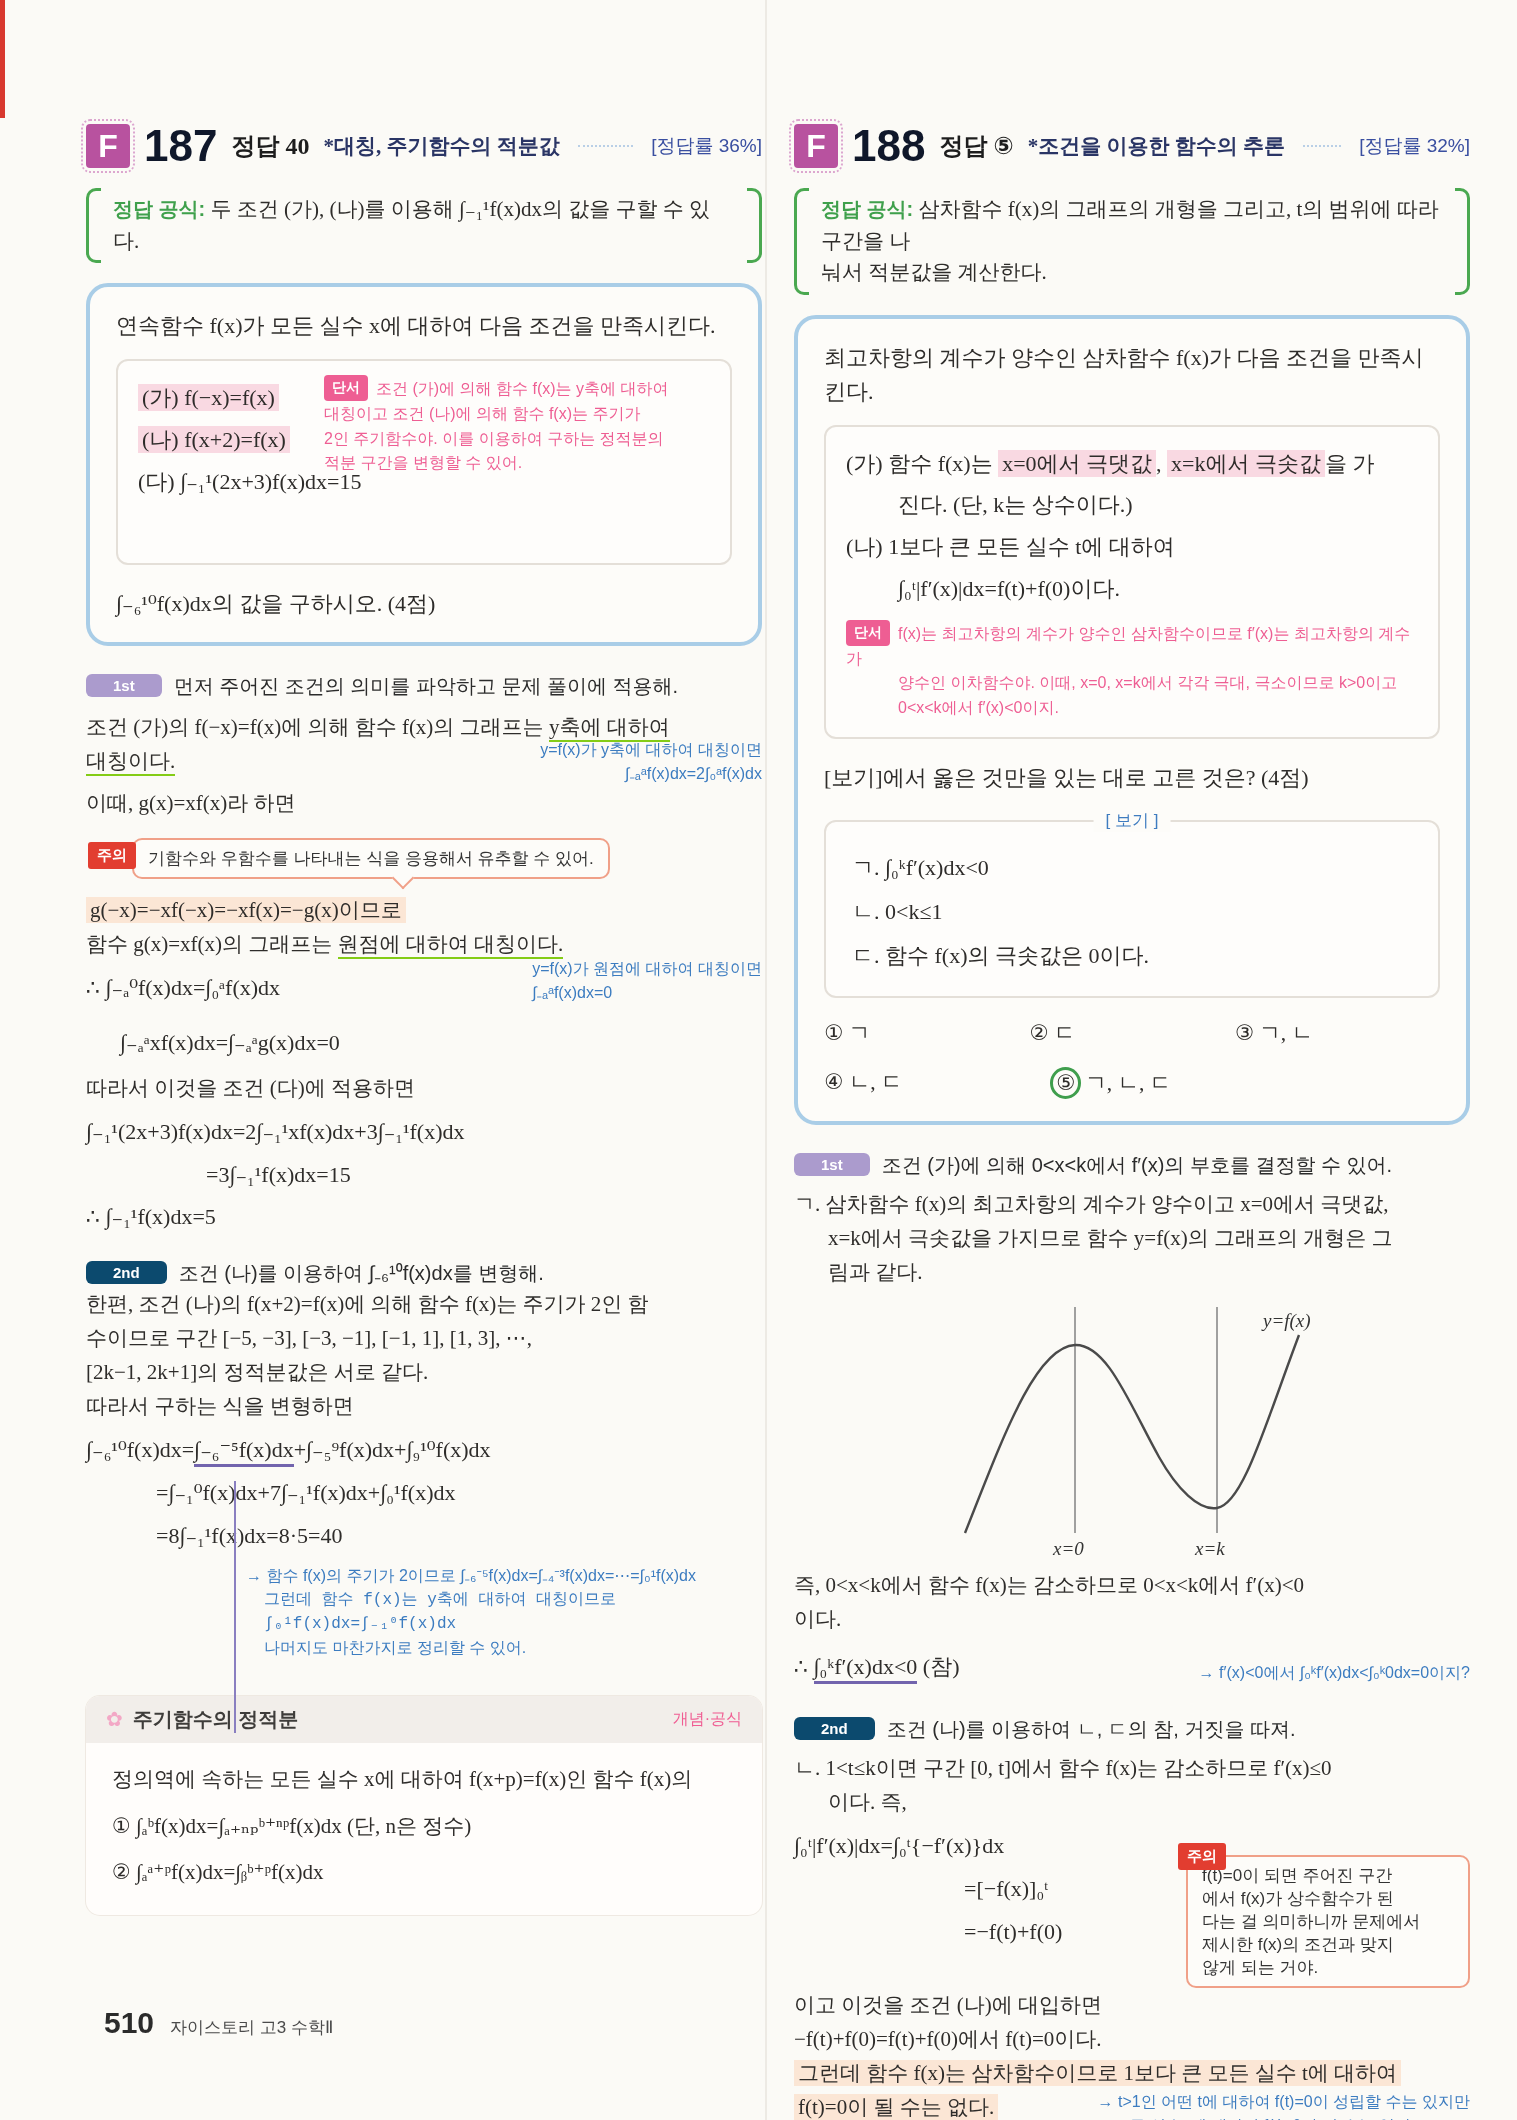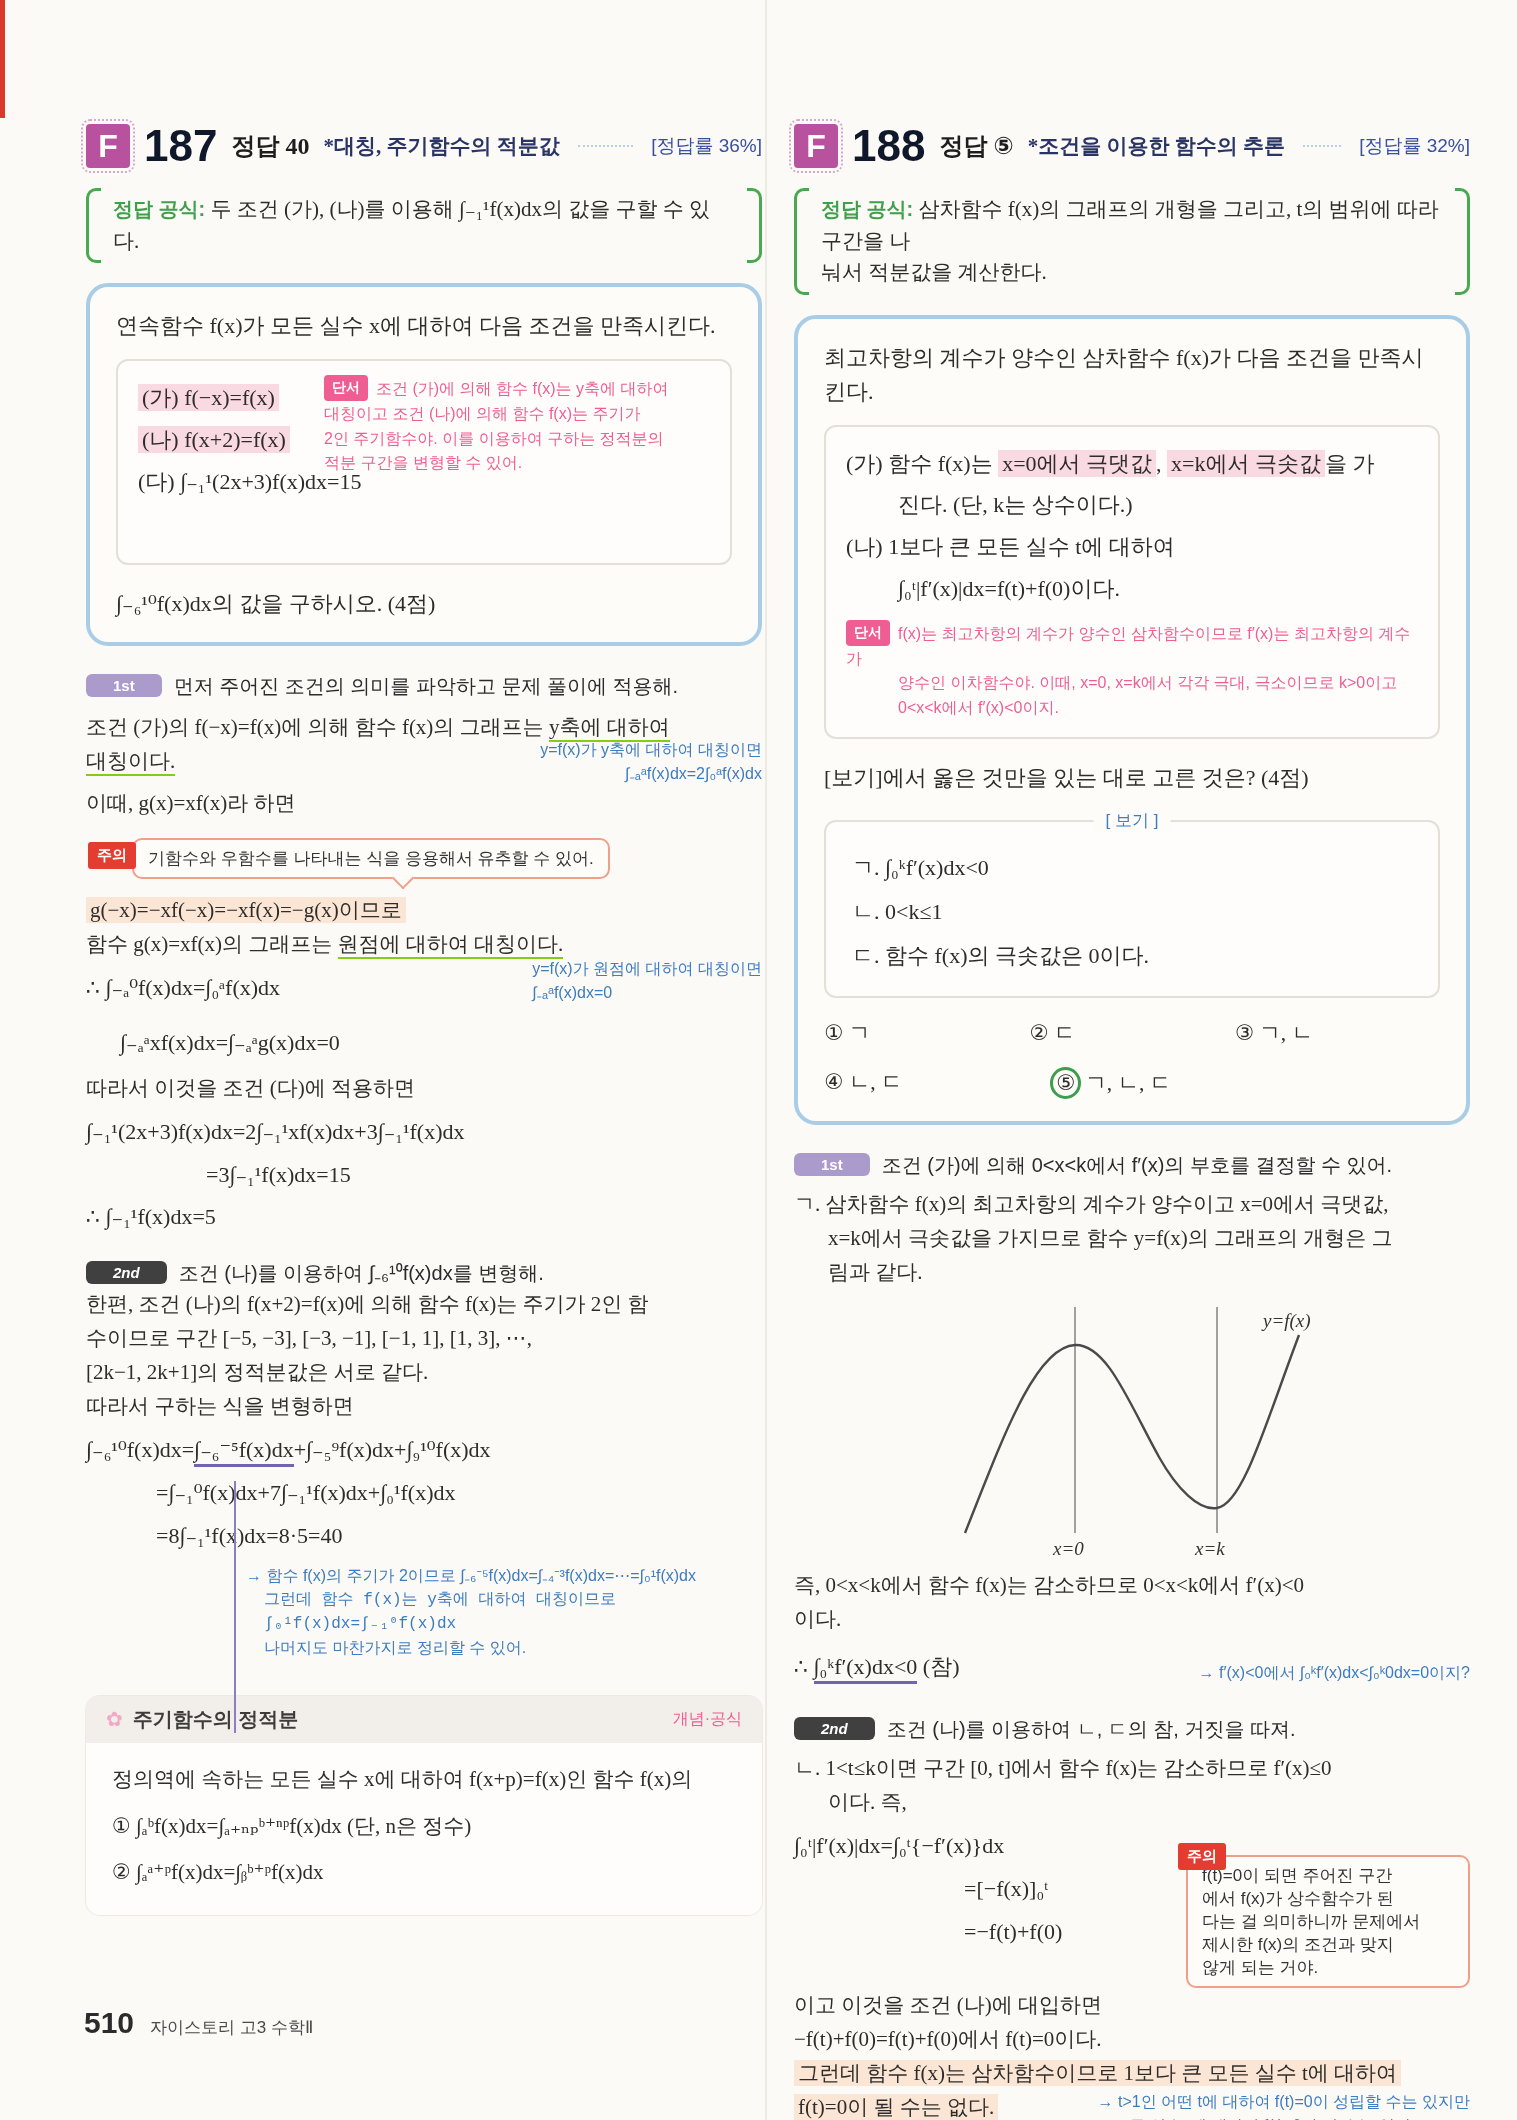--- a/index.html
+++ b/index.html
@@ -40,21 +40,21 @@
   .clue-note{position:absolute;right:14px;top:14px;width:392px;}
   .clue-badge{display:inline-block;background:#ee5e93;color:#fff;font-family:"Liberation Sans",sans-serif;
               font-size:14px;font-weight:bold;padding:2px 8px;border-radius:4px;margin-right:8px;vertical-align:2px;}
   .clue-text{color:#ee5e93;font-size:16px;font-family:"Liberation Sans",sans-serif;line-height:1.55;}
   .question{font-size:22px;margin-top:22px;line-height:1.5;}
 
   
   .step-row{display:flex;align-items:flex-start;gap:12px;margin-top:26px;}
   .step-badge{flex:0 0 auto;color:#fff;font-family:"Liberation Sans",sans-serif;font-weight:bold;font-size:15px;
               padding:3px 27px;border-radius:6px;margin-top:2px;}
-  .step-1{background:#ab9bcd;} .step-2{background:#404040;font-style:italic;}
+  .step-1{background:#ab9bcd;} .step-2{background:#0c4a6e;}
   .step-text{font-size:20px;font-family:"Liberation Sans",sans-serif;color:#2b2b2b;line-height:1.4;}
   .body-line{font-size:21px;line-height:1.62;}
   .eq{font-size:22px;line-height:1.4;margin:12px 0;}
   .ind1{margin-left:34px;} .ind2{margin-left:70px;} .ind3{margin-left:120px;}
   .note-blue{color:#3c7cc0;font-size:16px;font-family:"Liberation Sans",sans-serif;line-height:1.5;}
   .u-blue{border-bottom:2px solid #84cc16;padding-bottom:1px;}
   .u-purple{border-bottom:3px solid #7264ad;padding-bottom:2px;}
   .flexrow{display:flex;justify-content:space-between;align-items:flex-start;gap:8px;}
 
   
@@ -83,21 +83,21 @@
   .boki-label{position:absolute;top:-13px;left:50%;transform:translateX(-50%);background:#fdfcf9;padding:0 12px;
               color:#3f7cc0;font-size:17px;font-family:"Liberation Sans",sans-serif;}
   .boki-item{font-size:22px;line-height:2.0;}
   .opts{display:flex;margin-top:20px;font-size:21.5px;}
   .opt{width:226px;}
   .opt5-circle{display:inline-block;border:3px solid #3f9e4d;border-radius:50%;padding:0 3px;margin-right:4px;}
 
   .graph-wrap{width:450px;margin:6px auto 4px auto;}
 
   
-  .footer{position:absolute;left:84px;top:2006px;display:flex;align-items:baseline;gap:16px;}
+  .footer{position:absolute;left:104px;top:2006px;display:flex;align-items:baseline;gap:16px;}
   .page-num{font-size:30px;font-weight:bold;font-family:"Liberation Sans",sans-serif;color:#2b2b2b;}
   .book{font-size:17px;color:#4a4a4a;font-family:"Liberation Sans",sans-serif;}
   .nowrap{white-space:nowrap;}
 </style>
 </head>
 <body>
 
 <div class="page">
   <div class="fold"></div>
   <div class="red-sliver"></div>

